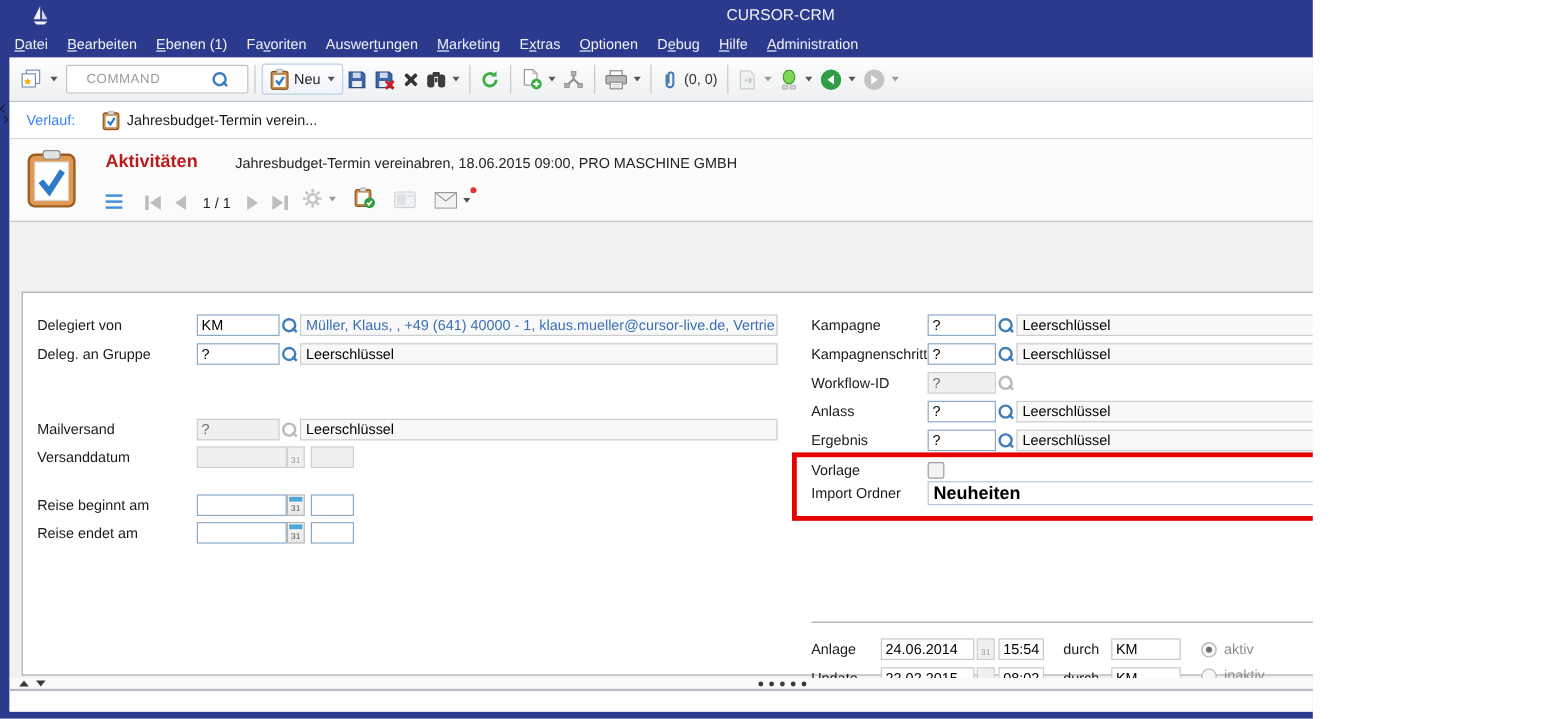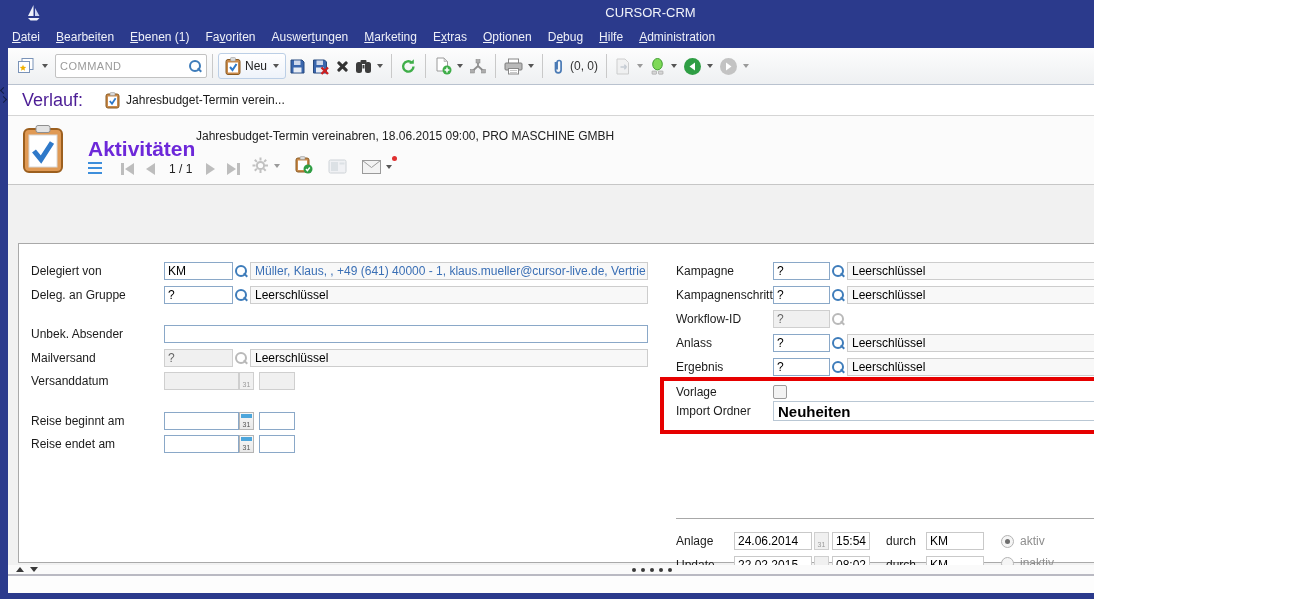--- a/index.html
+++ b/index.html
@@ -25,21 +25,21 @@
 
   
   .inner { position:absolute; left:8px; top:48px; width:1288px; height:545px; background:#fff; }
 
   
   .toolbar { position:absolute; left:0; top:0; width:1288px; height:37px; background:linear-gradient(#fdfdfd,#eef0f2); border-bottom:1px solid #b9c2cf; display:flex; align-items:center; padding:0 6px; }
   .tb-sep { width:1px; height:24px; background:#c9c9c9; margin:0 5px; }
   .tb-btn { display:flex; align-items:center; gap:3px; padding:2px 3px; border-radius:2px; }
   .caret { width:0; height:0; border-left:3.5px solid transparent; border-right:3.5px solid transparent; border-top:4px solid #555; margin-left:2px; }
   .caret.dis { border-top-color:#9a9a9a; }
-  .command-box { display:flex; align-items:center; width:152px; height:24px; border:1px solid #c2c2c2; border-radius:2px; background:#fff; margin-left:4px; padding:0 4px; }
+  .command-box { display:flex; align-items:center; width:152px; height:24px; border:1px solid #c2c2c2; border-radius:2px; background:#fff; margin-left:4px; padding:0 16px; }
   .command-box input { flex:1; min-width:0; border:none; outline:none; font:11px "Liberation Sans",sans-serif; color:#444; letter-spacing:.5px; }
   .command-box input::placeholder { color:#9a9a9a; }
   .mag { display:inline-block; width:13px; height:13px; position:relative; flex:0 0 auto; }
   .mag::before { content:""; position:absolute; top:0; left:0; width:8px; height:8px; border:2px solid #3e7cba; border-radius:50%; }
   .mag::after { content:""; position:absolute; width:5px; height:2px; background:#3e7cba; transform:rotate(45deg); left:8px; top:9px; }
   .mag.dis::before { border-color:#b9b9b9; } .mag.dis::after { background:#b9b9b9; }
   .neu-btn { display:flex; align-items:center; gap:4px; height:26px; padding:0 6px; border:1px solid #bccfe6; border-radius:3px; background:linear-gradient(#ffffff,#eef3fa); font-size:12px; color:#222; }
   .x-del { position:relative; width:13px; height:13px; color:#333; }
   .x-del::before,.x-del::after { content:""; position:absolute; top:5px; left:0; width:13px; height:3px; background:currentColor; border-radius:1px; }
   .x-del::before { transform:rotate(45deg); } .x-del::after { transform:rotate(-45deg); }
@@ -47,27 +47,27 @@
 
   
   .logo { margin-left:auto; display:flex; align-items:center; gap:2px; padding-right:4px; }
   .logo-text { display:flex; flex-direction:column; align-items:flex-start; line-height:1; }
   .logo-brand { font-size:17px; font-weight:bold; color:#1d4e9e; letter-spacing:.5px; }
   .logo-reg { font-size:8px; vertical-align:super; }
   .logo-sub { font-size:8px; color:#6d7fa5; margin-top:1px; }
 
   
   .historybar { position:absolute; left:0; top:37px; width:1288px; height:31px; background:#fff; border-bottom:1px solid #d5d5d5; display:flex; align-items:center; padding-left:14px; }
-  .hist-label { font-size:18px; color:#4c1d95; margin-right:22px; }
+  .hist-label { font-size:12px; color:#3b82f6; margin-right:22px; }
   .hist-chip { display:flex; align-items:center; gap:6px; font-size:12px; color:#1a1a1a; }
 
   
   .recordheader { position:absolute; left:0; top:68px; width:1288px; height:69px; background:#fbfbfb; border-bottom:1px solid #c6c6c6; }
   .big-icon { position:absolute; left:14px; top:8px; }
-  .entity-title { position:absolute; left:80px; top:10px; font-size:21px; font-weight:bold; color:#6d28d9;margin-top:11px; }
+  .entity-title { position:absolute; left:80px; top:10px; font-size:15px; font-weight:bold; color:#b91c1c; }
   .record-title { position:absolute; left:188px; top:13px; font-size:12px; color:#222; }
   .header-icons { position:absolute; left:78px; top:38px; display:flex; align-items:flex-end; gap:9px; height:22px; }
   .burger { display:flex; flex-direction:column; gap:2.5px; padding:2px; }
   .burger div { width:14px; height:2.5px; background:#3d8edb; }
   .navgrp { display:flex; align-items:center; gap:12px; margin-left:8px; }
   .tri-l { width:0; height:0; border-top:6px solid transparent; border-bottom:6px solid transparent; border-right:9px solid #bdbdbd; }
   .tri-r { width:0; height:0; border-top:6px solid transparent; border-bottom:6px solid transparent; border-left:9px solid #bdbdbd; }
   .nav-bar { width:3px; height:12px; background:#bdbdbd; }
   .pair { display:flex; align-items:center; gap:1px; }
   .pager { font-size:12px; color:#222; margin:0 2px; }
@@ -436,24 +436,20 @@
             <span class="fdesc link">Müller, Klaus, , +49 (641) 40000 - 1, klaus.mueller@cursor-live.de, Vertrie</span>
           </div>
           <div class="frow" style="top:42px">
             <span class="flabel">Deleg. an Gruppe</span>
             <input class="fkey" value="?" style="">
             <span class="lookup">
                 <span class="mag"></span>
               </span>
             <span class="fdesc">Leerschlüssel</span>
           </div>
-          <div class="frow" style="top:81px">
-            <span class="flabel">Unbek. Absender</span>
-            <input class="fwide" value="" style="">
-          </div>
           <div class="frow" style="top:105px">
             <span class="flabel">Mailversand</span>
             <input class="fkey dis" value="?" style="">
             <span class="lookup">
                 <span class="mag dis"></span>
               </span>
             <span class="fdesc">Leerschlüssel</span>
           </div>
           <div class="frow" style="top:128px">
             <span class="flabel">Versanddatum</span>

